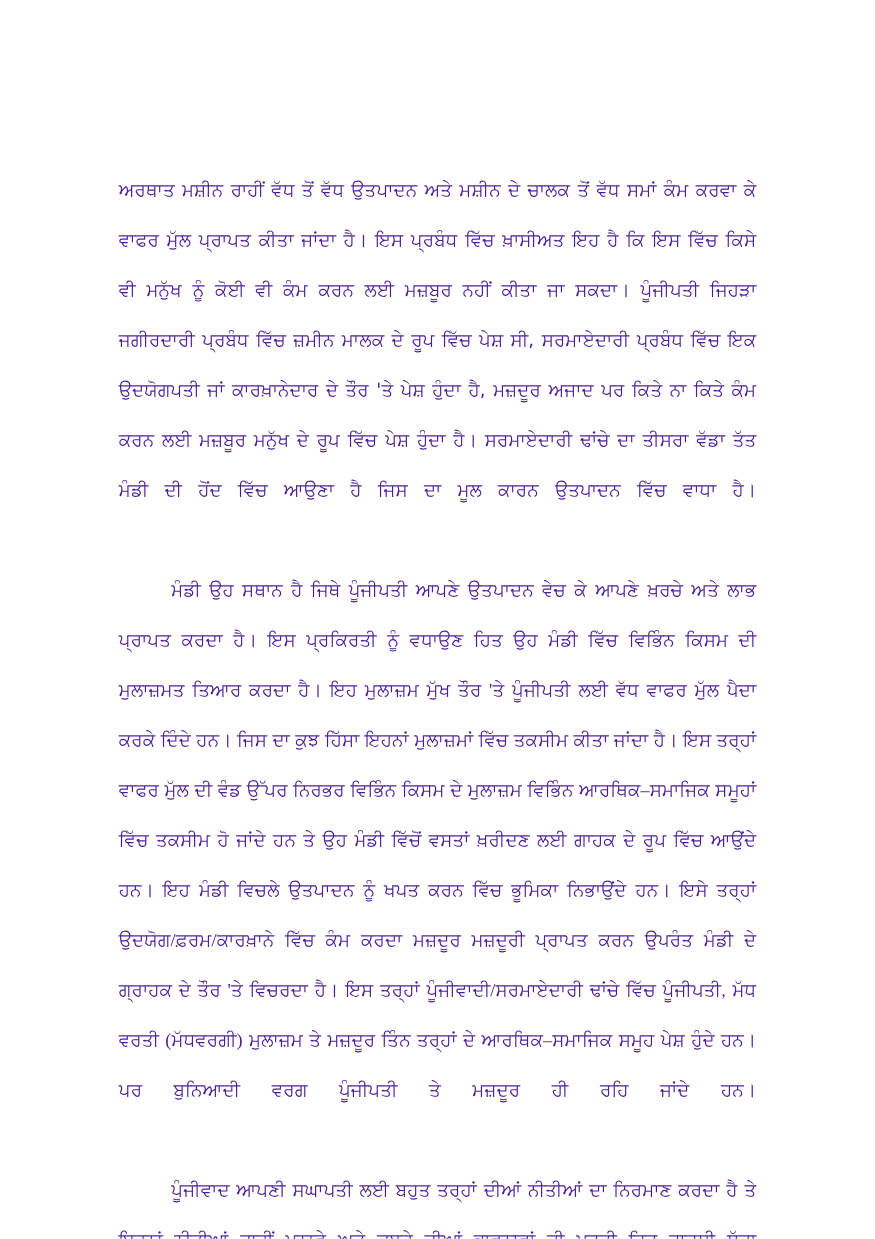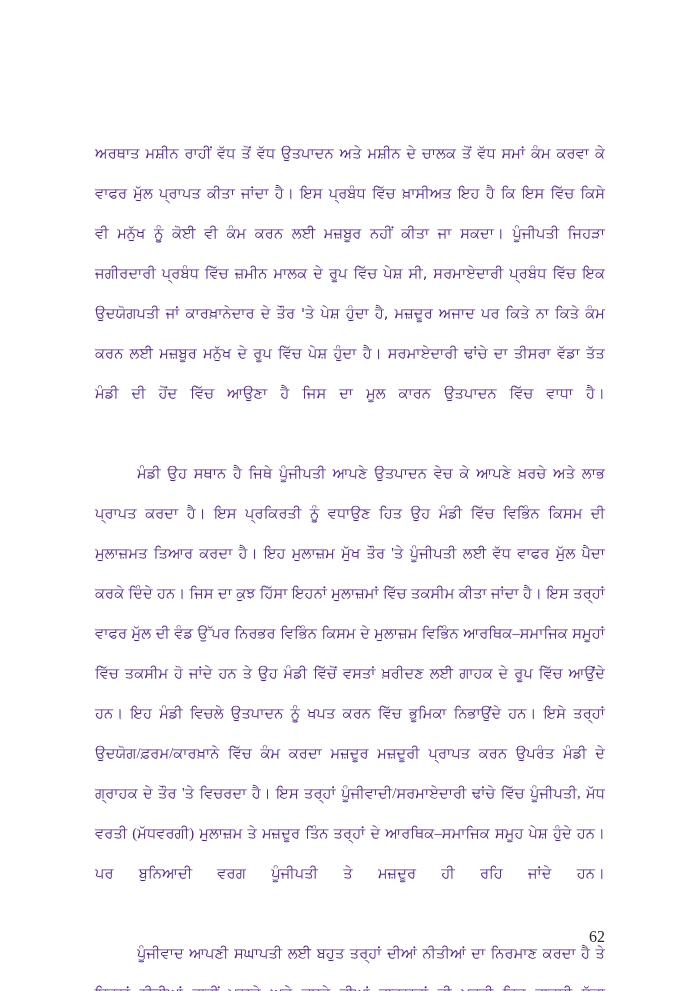--- a/index.html
+++ b/index.html
@@ -79,15 +79,14 @@
   <div class="text-block">
 
     <p class="para">ਅਰਥਾਤ ਮਸ਼ੀਨ ਰਾਹੀਂ ਵੱਧ ਤੋਂ ਵੱਧ ਉਤਪਾਦਨ ਅਤੇ ਮਸ਼ੀਨ ਦੇ ਚਾਲਕ ਤੋਂ ਵੱਧ ਸਮਾਂ ਕੰਮ ਕਰਵਾ ਕੇ ਵਾਫਰ ਮੁੱਲ ਪ੍ਰਾਪਤ ਕੀਤਾ ਜਾਂਦਾ ਹੈ। ਇਸ ਪ੍ਰਬੰਧ ਵਿੱਚ ਖ਼ਾਸੀਅਤ ਇਹ ਹੈ ਕਿ ਇਸ ਵਿੱਚ ਕਿਸੇ ਵੀ ਮਨੁੱਖ ਨੂੰ ਕੋਈ ਵੀ ਕੰਮ ਕਰਨ ਲਈ ਮਜ਼ਬੂਰ ਨਹੀਂ ਕੀਤਾ ਜਾ ਸਕਦਾ। ਪੂੰਜੀਪਤੀ ਜਿਹੜਾ ਜਗੀਰਦਾਰੀ ਪ੍ਰਬੰਧ ਵਿੱਚ ਜ਼ਮੀਨ ਮਾਲਕ ਦੇ ਰੂਪ ਵਿੱਚ ਪੇਸ਼ ਸੀ, ਸਰਮਾਏਦਾਰੀ ਪ੍ਰਬੰਧ ਵਿੱਚ ਇਕ ਉਦਯੋਗਪਤੀ ਜਾਂ ਕਾਰਖ਼ਾਨੇਦਾਰ ਦੇ ਤੌਰ 'ਤੇ ਪੇਸ਼ ਹੁੰਦਾ ਹੈ, ਮਜ਼ਦੂਰ ਅਜਾਦ ਪਰ ਕਿਤੇ ਨਾ ਕਿਤੇ ਕੰਮ ਕਰਨ ਲਈ ਮਜ਼ਬੂਰ ਮਨੁੱਖ ਦੇ ਰੂਪ ਵਿੱਚ ਪੇਸ਼ ਹੁੰਦਾ ਹੈ। ਸਰਮਾਏਦਾਰੀ ਢਾਂਚੇ ਦਾ ਤੀਸਰਾ ਵੱਡਾ ਤੱਤ ਮੰਡੀ ਦੀ ਹੋਂਦ ਵਿੱਚ ਆਉਣਾ ਹੈ ਜਿਸ ਦਾ ਮੂਲ ਕਾਰਨ ਉਤਪਾਦਨ ਵਿੱਚ ਵਾਧਾ ਹੈ।</p>
 
     <p class="para indented">ਮੰਡੀ ਉਹ ਸਥਾਨ ਹੈ ਜਿਥੇ ਪੂੰਜੀਪਤੀ ਆਪਣੇ ਉਤਪਾਦਨ ਵੇਚ ਕੇ ਆਪਣੇ ਖ਼ਰਚੇ ਅਤੇ ਲਾਭ ਪ੍ਰਾਪਤ ਕਰਦਾ ਹੈ। ਇਸ ਪ੍ਰਕਿਰਤੀ ਨੂੰ ਵਧਾਉਣ ਹਿਤ ਉਹ ਮੰਡੀ ਵਿੱਚ ਵਿਭਿੰਨ ਕਿਸਮ ਦੀ ਮੁਲਾਜ਼ਮਤ ਤਿਆਰ ਕਰਦਾ ਹੈ। ਇਹ ਮੁਲਾਜ਼ਮ ਮੁੱਖ ਤੌਰ 'ਤੇ ਪੂੰਜੀਪਤੀ ਲਈ ਵੱਧ ਵਾਫਰ ਮੁੱਲ ਪੈਦਾ ਕਰਕੇ ਦਿੰਦੇ ਹਨ। ਜਿਸ ਦਾ ਕੁਝ ਹਿੱਸਾ ਇਹਨਾਂ ਮੁਲਾਜ਼ਮਾਂ ਵਿੱਚ ਤਕਸੀਮ ਕੀਤਾ ਜਾਂਦਾ ਹੈ। ਇਸ ਤਰ੍ਹਾਂ ਵਾਫਰ ਮੁੱਲ ਦੀ ਵੰਡ ਉੱਪਰ ਨਿਰਭਰ ਵਿਭਿੰਨ ਕਿਸਮ ਦੇ ਮੁਲਾਜ਼ਮ ਵਿਭਿੰਨ ਆਰਥਿਕ–ਸਮਾਜਿਕ ਸਮੂਹਾਂ ਵਿੱਚ ਤਕਸੀਮ ਹੋ ਜਾਂਦੇ ਹਨ ਤੇ ਉਹ ਮੰਡੀ ਵਿੱਚੋਂ ਵਸਤਾਂ ਖ਼ਰੀਦਣ ਲਈ ਗਾਹਕ ਦੇ ਰੂਪ ਵਿੱਚ ਆਉਂਦੇ ਹਨ। ਇਹ ਮੰਡੀ ਵਿਚਲੇ ਉਤਪਾਦਨ ਨੂੰ ਖਪਤ ਕਰਨ ਵਿੱਚ ਭੂਮਿਕਾ ਨਿਭਾਉਂਦੇ ਹਨ। ਇਸੇ ਤਰ੍ਹਾਂ ਉਦਯੋਗ/ਫ਼ਰਮ/ਕਾਰਖ਼ਾਨੇ ਵਿੱਚ ਕੰਮ ਕਰਦਾ ਮਜ਼ਦੂਰ ਮਜ਼ਦੂਰੀ ਪ੍ਰਾਪਤ ਕਰਨ ਉਪਰੰਤ ਮੰਡੀ ਦੇ ਗ੍ਰਾਹਕ ਦੇ ਤੌਰ 'ਤੇ ਵਿਚਰਦਾ ਹੈ। ਇਸ ਤਰ੍ਹਾਂ ਪੂੰਜੀਵਾਦੀ/ਸਰਮਾਏਦਾਰੀ ਢਾਂਚੇ ਵਿੱਚ ਪੂੰਜੀਪਤੀ, ਮੱਧ ਵਰਤੀ (ਮੱਧਵਰਗੀ) ਮੁਲਾਜ਼ਮ ਤੇ ਮਜ਼ਦੂਰ ਤਿੰਨ ਤਰ੍ਹਾਂ ਦੇ ਆਰਥਿਕ–ਸਮਾਜਿਕ ਸਮੂਹ ਪੇਸ਼ ਹੁੰਦੇ ਹਨ। ਪਰ ਬੁਨਿਆਦੀ ਵਰਗ ਪੂੰਜੀਪਤੀ ਤੇ ਮਜ਼ਦੂਰ ਹੀ ਰਹਿ ਜਾਂਦੇ ਹਨ।</p>
 
     <p class="para indented">ਪੂੰਜੀਵਾਦ ਆਪਣੀ ਸਘਾਪਤੀ ਲਈ ਬਹੁਤ ਤਰ੍ਹਾਂ ਦੀਆਂ ਨੀਤੀਆਂ ਦਾ ਨਿਰਮਾਣ ਕਰਦਾ ਹੈ ਤੇ ਇਹਨਾਂ ਨੀਤੀਆਂ ਰਾਹੀਂ ਮੁਨਾਫ਼ੇ ਅਤੇ ਕਬਜ਼ੇ ਦੀਆਂ ਭਾਵਨਾਵਾਂ ਦੀ ਪੂਰਤੀ ਹਿਤ ਰਾਜਸੀ ਸੱਤਾ ਕਾਰਜਸ਼ੀਲ ਕਰਦਾ ਹੈ। ਲੋਕਤੰਤਰੀ ਢਾਂਚੇ ਨੂੰ ਵਿਕਸਿਤ ਕਰਕੇ ਇਹ ਭੁਲੇਖਾ ਪਾਇਆ ਜਾਂਦਾ ਹੈ ਕਿ ਲੋਕਤੰਤਰ ਵਿੱਚ ਸ਼ੋਸ਼ਣ ਵਰਗਾ ਕੋਈ ਵਰਤਾਰਾ ਨਹੀਂ ਹੈ।</p>
 
   </div>
 
-  <div class="page-number">62</div>
 
 </div>
 
 </body></html>

